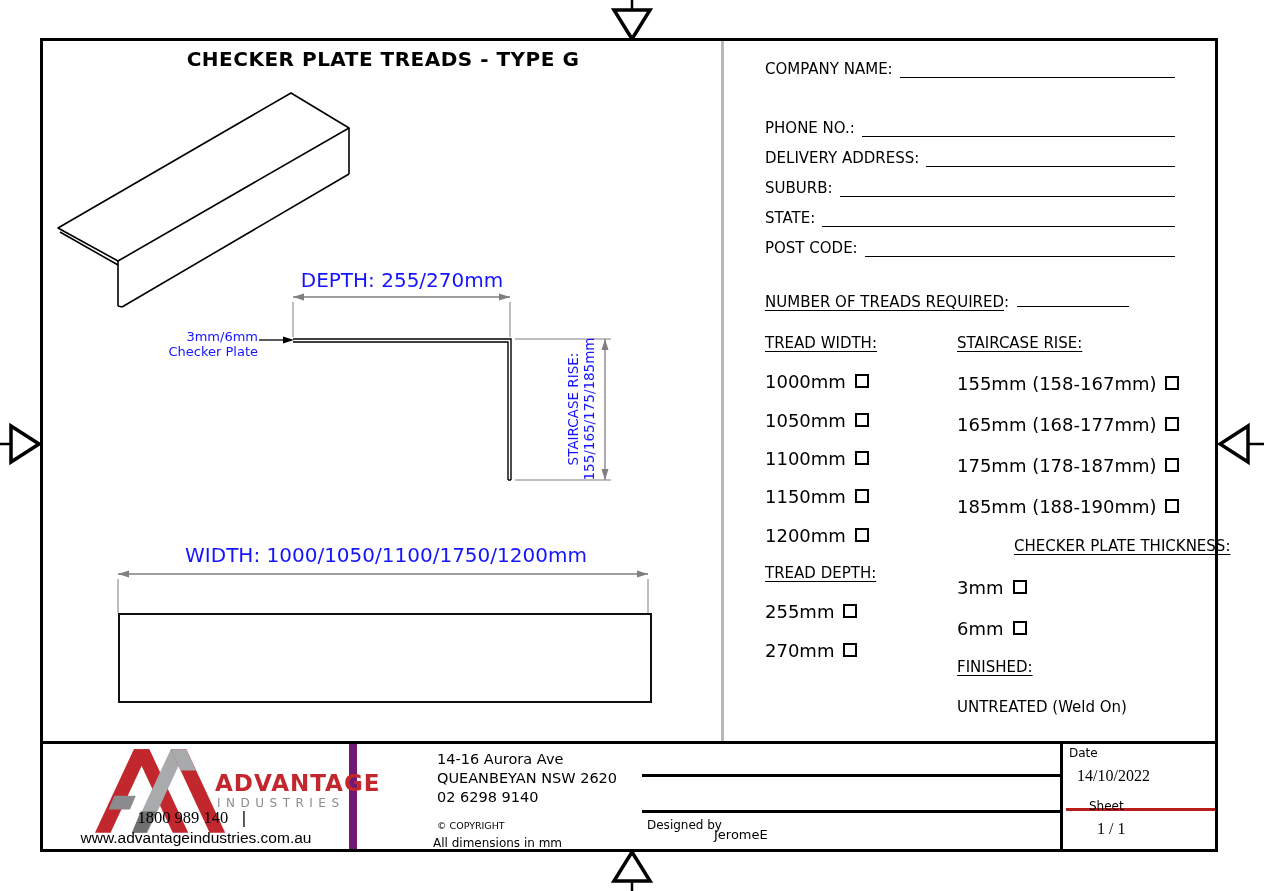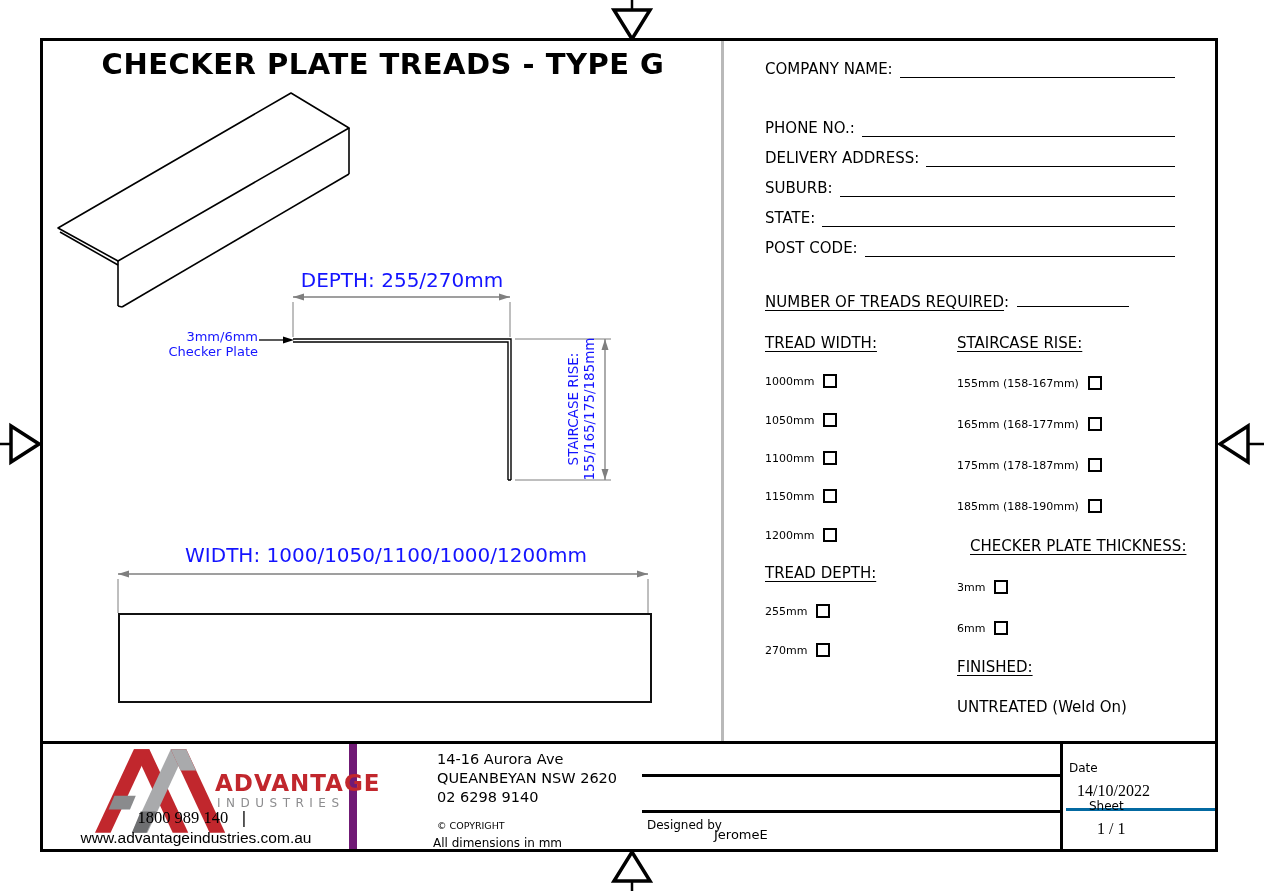--- a/index.html
+++ b/index.html
@@ -5,37 +5,37 @@
   * { margin:0; padding:0; box-sizing:border-box; }
   html,body { width:1264px; height:891px; background:#fff; overflow:hidden; }
   body { font-family:"DejaVu Sans", sans-serif; color:#000; }
   #page { position:relative; width:1264px; height:891px; background:#fff; }
   .abs { position:absolute; }
 
   .frame { left:40px; top:38px; width:1178px; height:814px; border:3px solid #000; }
   .vdivider { left:721px; top:41px; width:3px; height:700px; background:#b9b9b9; }
 
   .sheet-title { left:63px; top:47px; width:640px; text-align:center;
-                 font-size:29px; font-weight:bold; letter-spacing:0.5px; }
+                 font-size:20px; font-weight:bold; letter-spacing:0.5px; }
 
   .blue { color:#1414FF; }
   .dim-label { font-size:20px; text-align:center; }
   .plate-note { left:157px; top:329px; width:101px; text-align:right;
                 font-size:13px; line-height:15px; }
   .rise-label { left:502px; top:392px; width:160px; height:34px; text-align:center;
                 font-size:13.5px; line-height:16px; transform:rotate(-90deg); }
 
   .width-rect { left:118px; top:613px; width:534px; height:90px; border:2px solid #111; }
 
   
   .fieldrow { left:765px; width:410px; height:21px; display:flex; align-items:flex-end;
               font-size:15px; }
   .fill { flex:1; border-bottom:1.4px solid #000; margin-left:7px; height:18px; }
   .heading { font-size:15px; text-decoration:underline; text-underline-offset:3px;text-align:right; }
-  .opt { display:flex; align-items:center; font-size:11px; height:20px; }
+  .opt { display:flex; align-items:center; font-size:18px; height:20px; }
   .chk { display:inline-block; width:14px; height:14px; border:2px solid #000;
          margin-left:9px; background:#fff; }
   .blank-short { display:inline-block; width:112px; border-bottom:1.5px solid #000;
                  height:16px; margin-left:8px; }
 
   
   .tblock { left:40px; top:741px; width:1178px; height:111px; border:3px solid #000; background:#fff; }
   .tb-cell { position:absolute; top:0; height:105px; }
   .logo-cell { left:0; width:314px; border-right:8px solid #701a75; }
   .brand-word { position:absolute; left:172px; top:26px; font-size:23px; font-weight:bold;
@@ -50,21 +50,21 @@
   .copyright { position:absolute; left:8px; top:72px; font-size:9.5px; }
   .dims-note { position:absolute; left:4px; top:90px; font-size:12px; }
   .rows-cell { left:599px; width:421px; border-right:3px solid #000; }
   .tb-row { position:absolute; left:0; width:100%; }
   .row-a { top:0; height:33px; border-bottom:3px solid #000; }
   .row-b { top:36px; height:33px; border-bottom:3px solid #000; }
   .row-c { top:72px; height:33px; }
   .small-lab { font-size:12px; }
   .designed-val { position:absolute; left:72px; top:11px; font-size:13px; }
   .date-cell { left:1023px; width:149px; }
-  .date-sub { position:absolute; left:0; top:16px; width:100%; height:51px; border-bottom:3px solid #0369a1; }
+  .date-sub { position:absolute; left:0; top:1px; width:100%; height:66px; border-bottom:3px solid #b91c1c; }
   .sheet-sub { position:absolute; left:0; top:54px; width:100%; height:51px;margin-left:20px; }
   .serif-val { position:absolute; left:11px; top:22px; font-family:"Liberation Serif", serif; font-size:16px; }
 </style>
 </head>
 <body>
 
 <div id="page">
 
   <svg class="abs" style="left:602px;top:0" width="60" height="41">
     <line x1="30" y1="0" x2="30" y2="13" stroke="#000" stroke-width="2.5"></line>
@@ -124,21 +124,21 @@
   <div class="abs plate-note blue">
     <div>3mm/6mm</div>
     <div>Checker Plate</div>
   </div>
 
   <div class="abs rise-label blue">
     <div>STAIRCASE RISE:</div>
     <div>155/165/175/185mm</div>
   </div>
 
-  <div class="abs dim-label blue" style="left:161px;top:543px;width:450px">WIDTH: 1000/1050/1100/1000/1200mm</div>
+  <div class="abs dim-label blue" style="left:161px;top:543px;width:450px">WIDTH: 1000/1050/1100/1750/1200mm</div>
 
   <svg class="abs" style="left:110px;top:566px" width="550" height="50" viewBox="0 0 550 50">
     <line x1="8" y1="8" x2="538" y2="8" stroke="#7F7F7F" stroke-width="1.3"></line>
     <polygon points="8,8 19,4.5 19,11.5" fill="#7F7F7F"></polygon>
     <polygon points="538,8 527,4.5 527,11.5" fill="#7F7F7F"></polygon>
     <line x1="8" y1="13" x2="8" y2="47" stroke="#7F7F7F" stroke-width="1"></line>
     <line x1="538" y1="13" x2="538" y2="47" stroke="#7F7F7F" stroke-width="1"></line>
   </svg>
   <div class="abs width-rect"></div>
 
@@ -214,21 +214,21 @@
   </div>
   <div class="abs opt" style="left:957px;top:455px">
     <span>175mm (178-187mm)</span>
       <span class="chk"></span>
   </div>
   <div class="abs opt" style="left:957px;top:496px">
     <span>185mm (188-190mm)</span>
       <span class="chk"></span>
   </div>
 
-  <div class="abs heading" style="left:970px;top:537px">CHECKER PLATE THICKNESS:</div>
+  <div class="abs heading" style="left:1014px;top:537px">CHECKER PLATE THICKNESS:</div>
   <div class="abs opt" style="left:957px;top:577px">
     <span>3mm</span>
       <span class="chk"></span>
   </div>
   <div class="abs opt" style="left:957px;top:618px">
     <span>6mm</span>
       <span class="chk"></span>
   </div>
 
   <div class="abs heading" style="left:957px;top:658px">FINISHED:</div>

